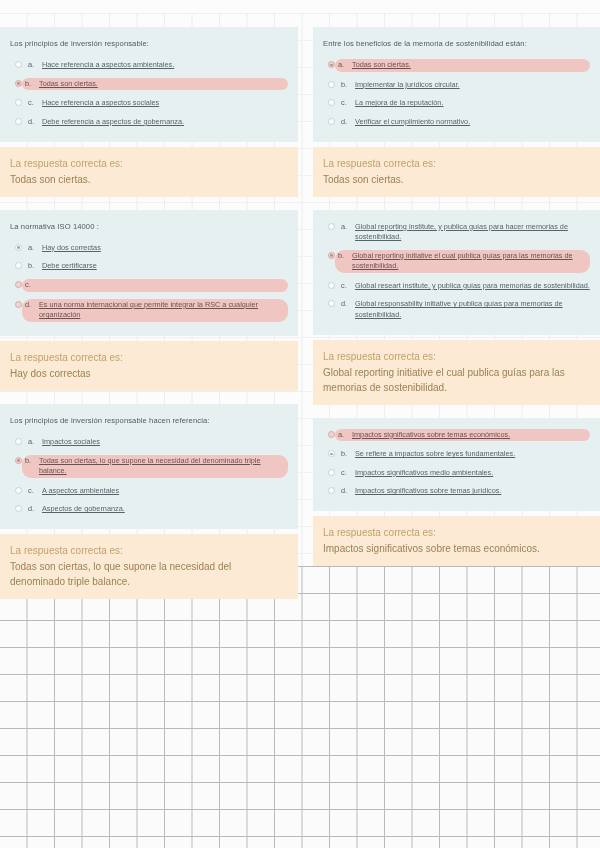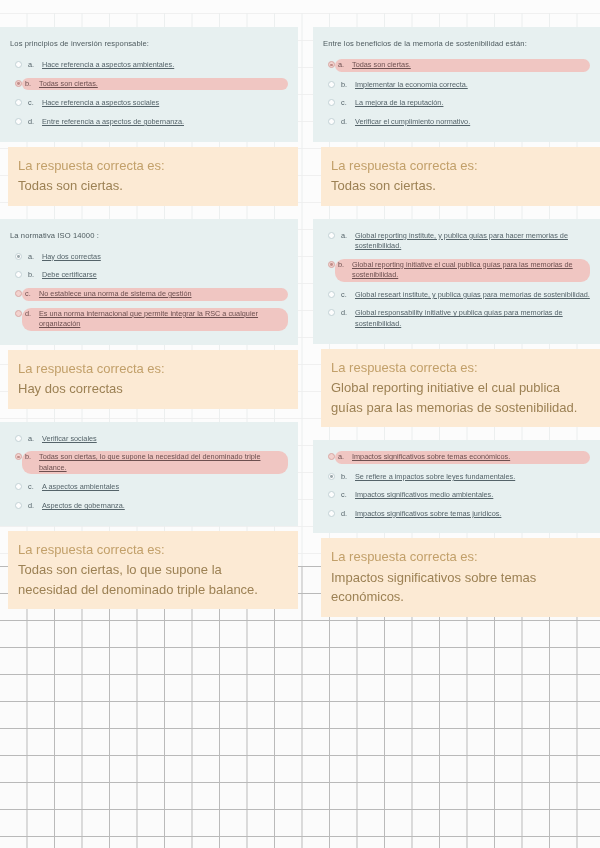--- a/index.html
+++ b/index.html
@@ -141,23 +141,22 @@
     margin-top: -1px;
     color: #6d5050;
   }
   .opt.hl .radio { margin-right: 3px; }
 
   
   .feedback {
     background: #fcead4;
     padding: 9px 16px 10px 10px;
     margin-top: 5px;
-    font-size: 13px;
+    font-size: 10px;
     line-height: 1.5;
-    margin-left: 8px;
   }
   .fb-label { color: #c2a06a; margin-bottom: 1px; }
   .fb-value { color: #9c8154; }
 
   .spacer { height: 8px; }
 </style>
 </head>
 <body>
 
 <div id="grid-bg"></div>
@@ -189,21 +188,21 @@
                 <span class="radio"></span>
                 <span class="opt-body">
                   <span class="opt-letter">c.</span>
                   <span class="opt-text">Hace referencia  a aspectos sociales</span>
                 </span>
               </div>
               <div class="opt">
                 <span class="radio"></span>
                 <span class="opt-body">
                   <span class="opt-letter">d.</span>
-                  <span class="opt-text">Entre referencia a aspectos de gobernanza.</span>
+                  <span class="opt-text">Debe referencia a aspectos de gobernanza.</span>
                 </span>
               </div>
             </div>
           </div>
           <div class="feedback">
             <div class="fb-label">La respuesta correcta es:</div>
             <div class="fb-value">Todas son  ciertas.</div>
           </div>
           <div class="spacer"></div>
         </div>
@@ -222,46 +221,46 @@
                 <span class="radio"></span>
                 <span class="opt-body">
                   <span class="opt-letter">b.</span>
                   <span class="opt-text">Debe certificarse</span>
                 </span>
               </div>
               <div class="opt hl">
                 <span class="radio onhl"></span>
                 <span class="opt-body">
                   <span class="opt-letter">c.</span>
-                  <span class="opt-text">No establece una norma de sistema de gestión</span>
                 </span>
               </div>
               <div class="opt hl">
                 <span class="radio onhl"></span>
                 <span class="opt-body">
                   <span class="opt-letter">d.</span>
                   <span class="opt-text">Es una norma internacional que permite integrar la RSC  a cualquier organización</span>
                 </span>
               </div>
             </div>
           </div>
           <div class="feedback">
             <div class="fb-label">La respuesta correcta es:</div>
             <div class="fb-value">Hay dos correctas</div>
           </div>
           <div class="spacer"></div>
         </div>
         <div class="qblock">
           <div class="qpanel">
-            <div class="options">
-              <div class="opt">
-                <span class="radio"></span>
-                <span class="opt-body">
-                  <span class="opt-letter">a.</span>
-                  <span class="opt-text">Verificar sociales</span>
+            <div class="qtext">Los principios  de inversión responsable hacen referencia:</div>
+            <div class="options">
+              <div class="opt">
+                <span class="radio"></span>
+                <span class="opt-body">
+                  <span class="opt-letter">a.</span>
+                  <span class="opt-text">Impactos sociales</span>
                 </span>
               </div>
               <div class="opt hl">
                 <span class="radio sel onhl"></span>
                 <span class="opt-body">
                   <span class="opt-letter">b.</span>
                   <span class="opt-text">Todas son ciertas, lo que supone la necesidad  del denominado triple balance.</span>
                 </span>
               </div>
               <div class="opt">
@@ -296,21 +295,21 @@
                 <span class="radio sel onhl"></span>
                 <span class="opt-body">
                   <span class="opt-letter">a.</span>
                   <span class="opt-text">Todas son ciertas.</span>
                 </span>
               </div>
               <div class="opt">
                 <span class="radio"></span>
                 <span class="opt-body">
                   <span class="opt-letter">b.</span>
-                  <span class="opt-text">Implementar la economía correcta.</span>
+                  <span class="opt-text">Implementar la jurídicos circular.</span>
                 </span>
               </div>
               <div class="opt">
                 <span class="radio"></span>
                 <span class="opt-body">
                   <span class="opt-letter">c.</span>
                   <span class="opt-text">La mejora de la reputación.</span>
                 </span>
               </div>
               <div class="opt">

